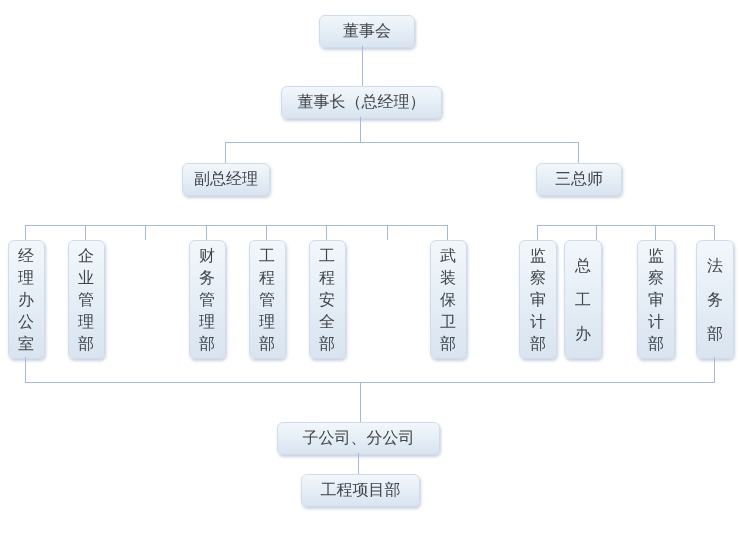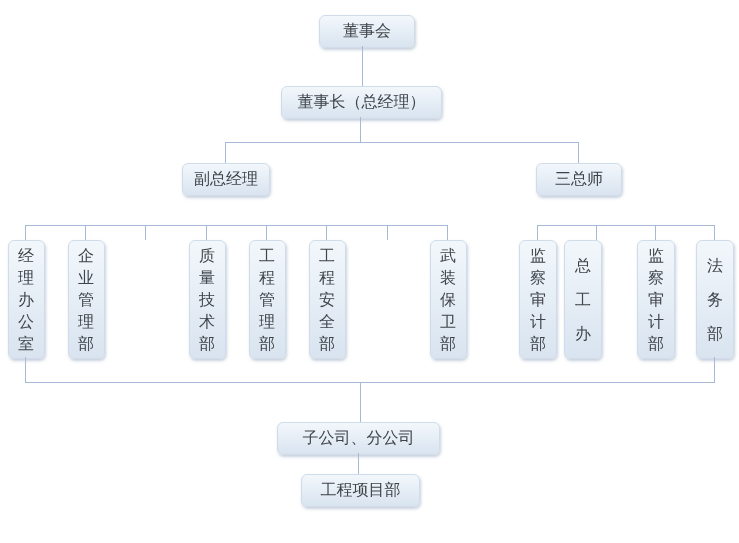--- a/index.html
+++ b/index.html
@@ -55,21 +55,21 @@
     <div class="vnode" style="left: 7.5px; width: 35px;">
       <div class="vtext" style="line-height: 22px;">经理办公室</div>
     </div>
     <div class="line" style="left: 85px; top: 225px; width: 1px; height: 15px;"></div>
     <div class="vnode" style="left: 67.5px; width: 35px;">
       <div class="vtext" style="line-height: 22px;">企业管理部</div>
     </div>
     <div class="line" style="left: 145px; top: 225px; width: 1px; height: 15px;"></div>
     <div class="line" style="left: 206px; top: 225px; width: 1px; height: 15px;"></div>
     <div class="vnode" style="left: 188.5px; width: 35px;">
-      <div class="vtext" style="line-height: 22px;">质量技术部</div>
+      <div class="vtext" style="line-height: 22px;">财务管理部</div>
     </div>
     <div class="line" style="left: 266px; top: 225px; width: 1px; height: 15px;"></div>
     <div class="vnode" style="left: 248.5px; width: 35px;">
       <div class="vtext" style="line-height: 22px;">工程管理部</div>
     </div>
     <div class="line" style="left: 326px; top: 225px; width: 1px; height: 15px;"></div>
     <div class="vnode" style="left: 308.5px; width: 35px;">
       <div class="vtext" style="line-height: 22px;">工程安全部</div>
     </div>
     <div class="line" style="left: 387px; top: 225px; width: 1px; height: 15px;"></div>

